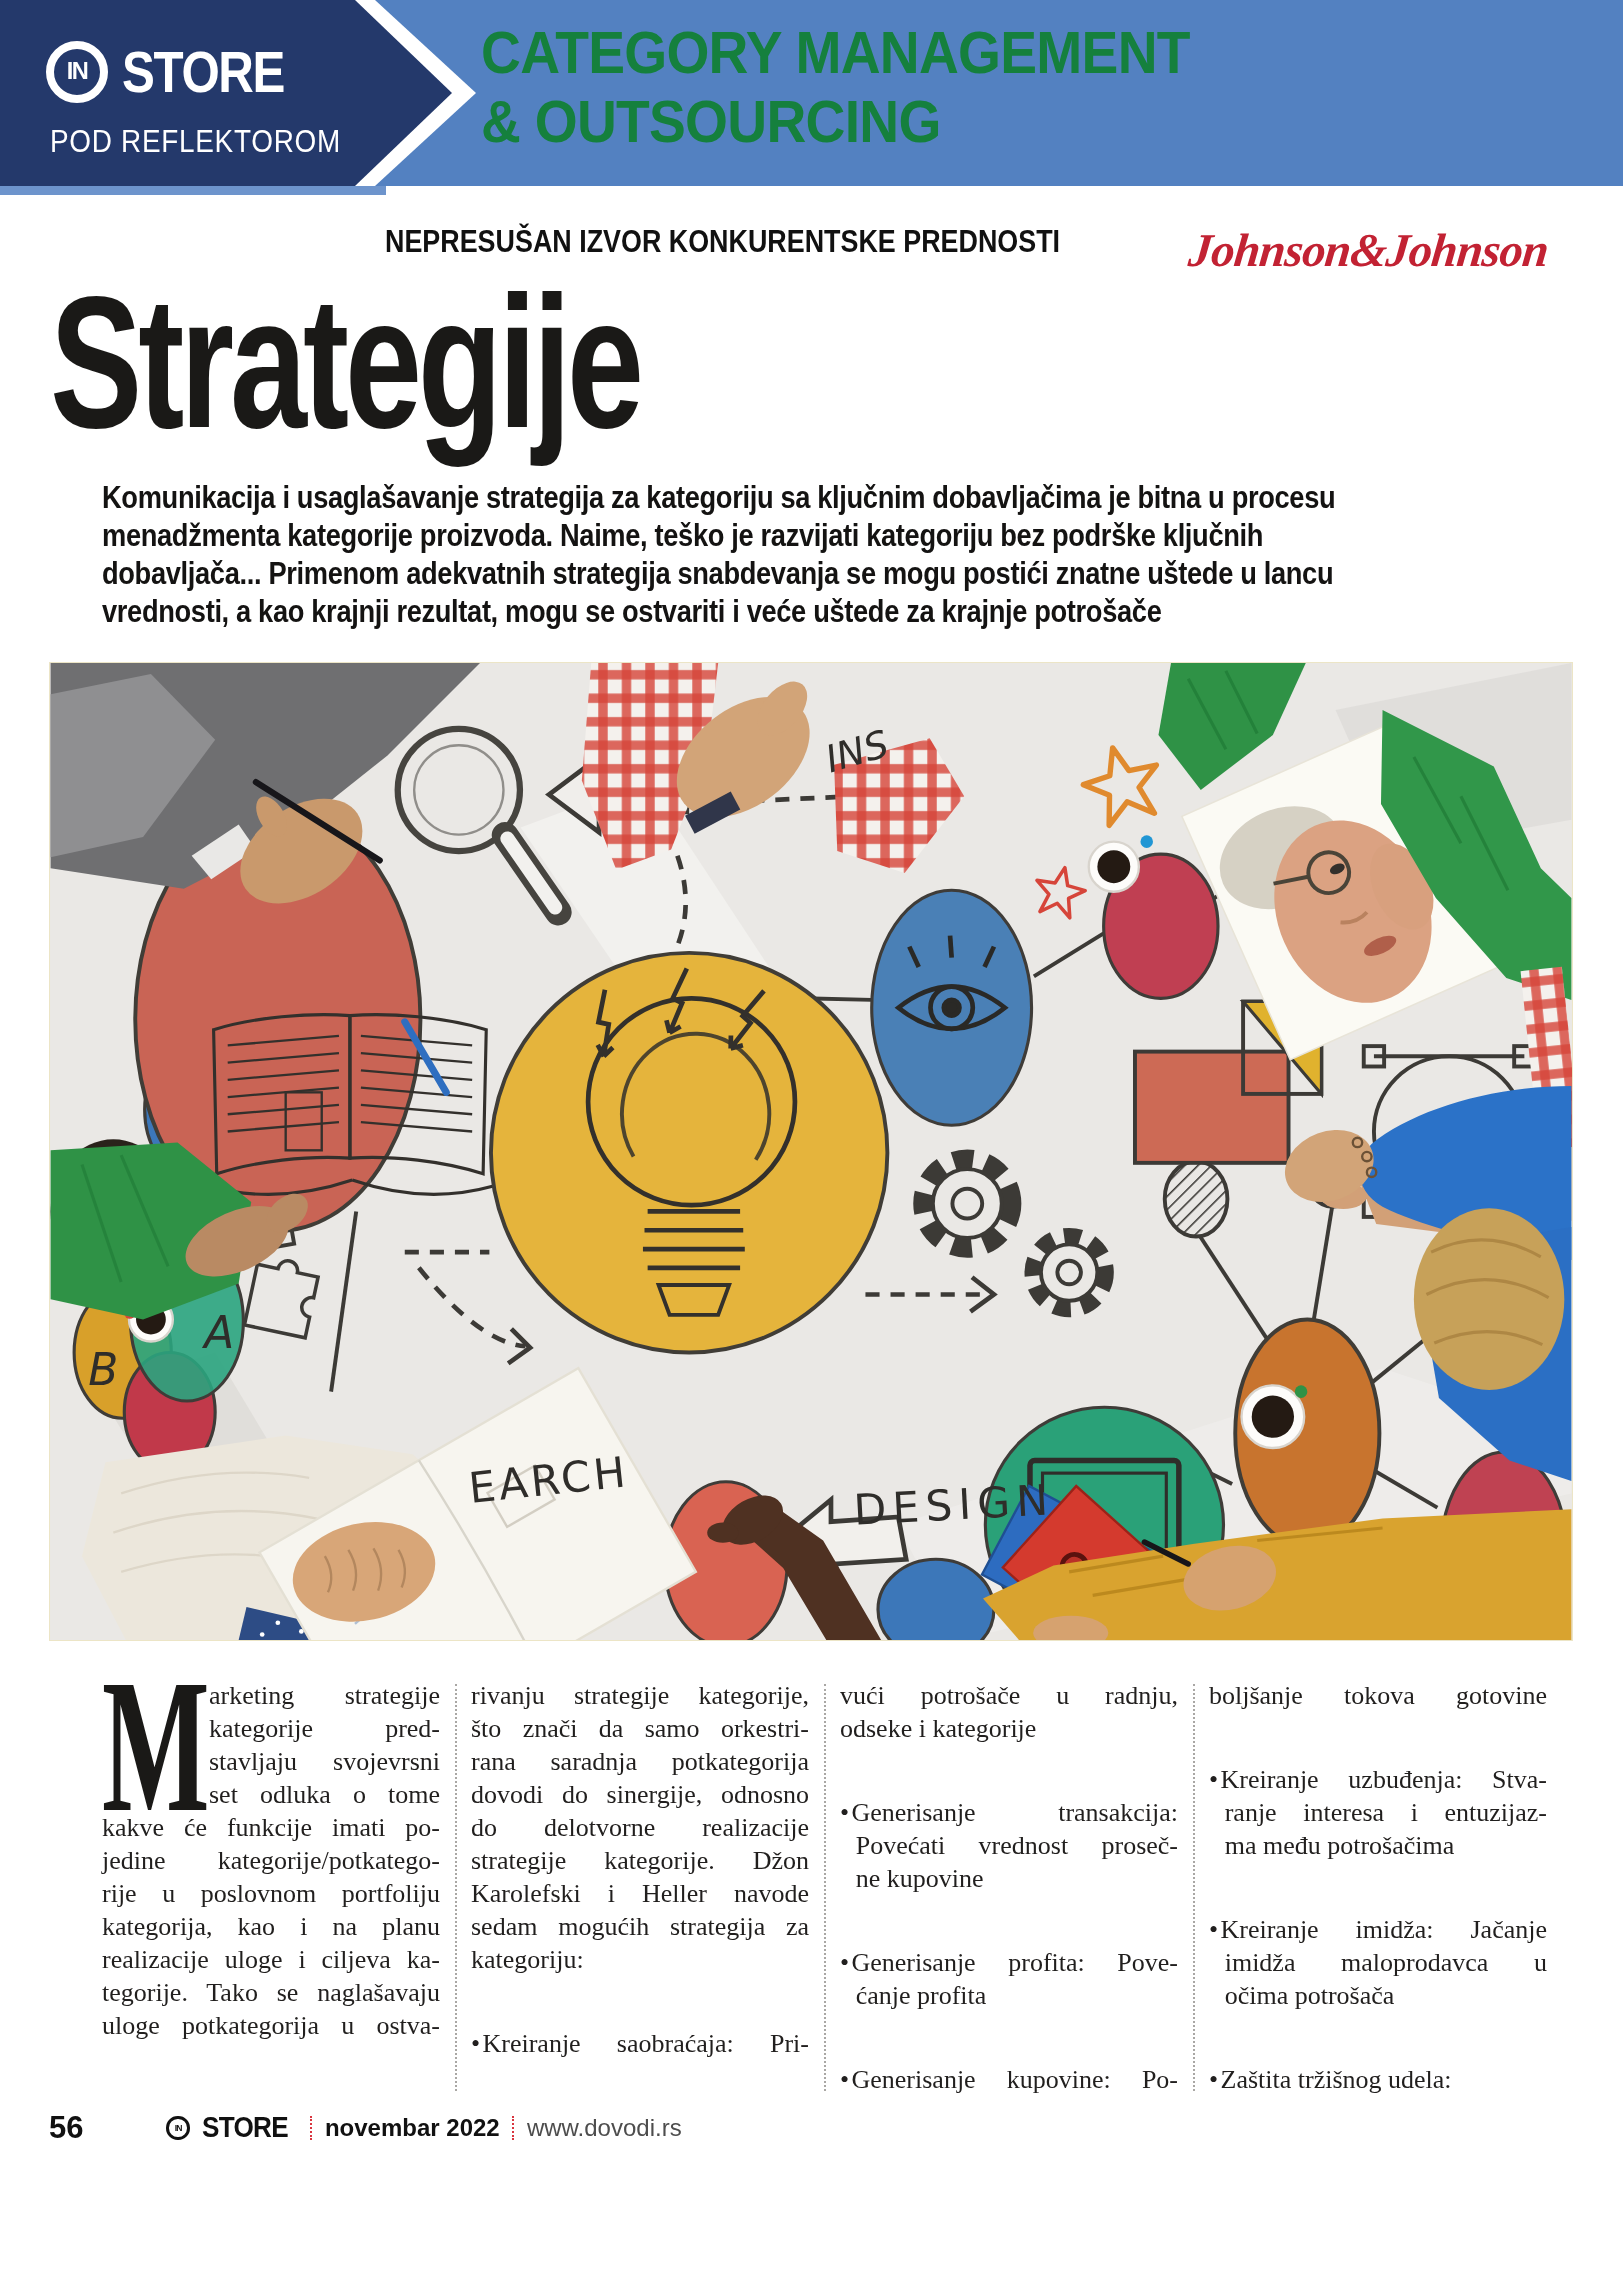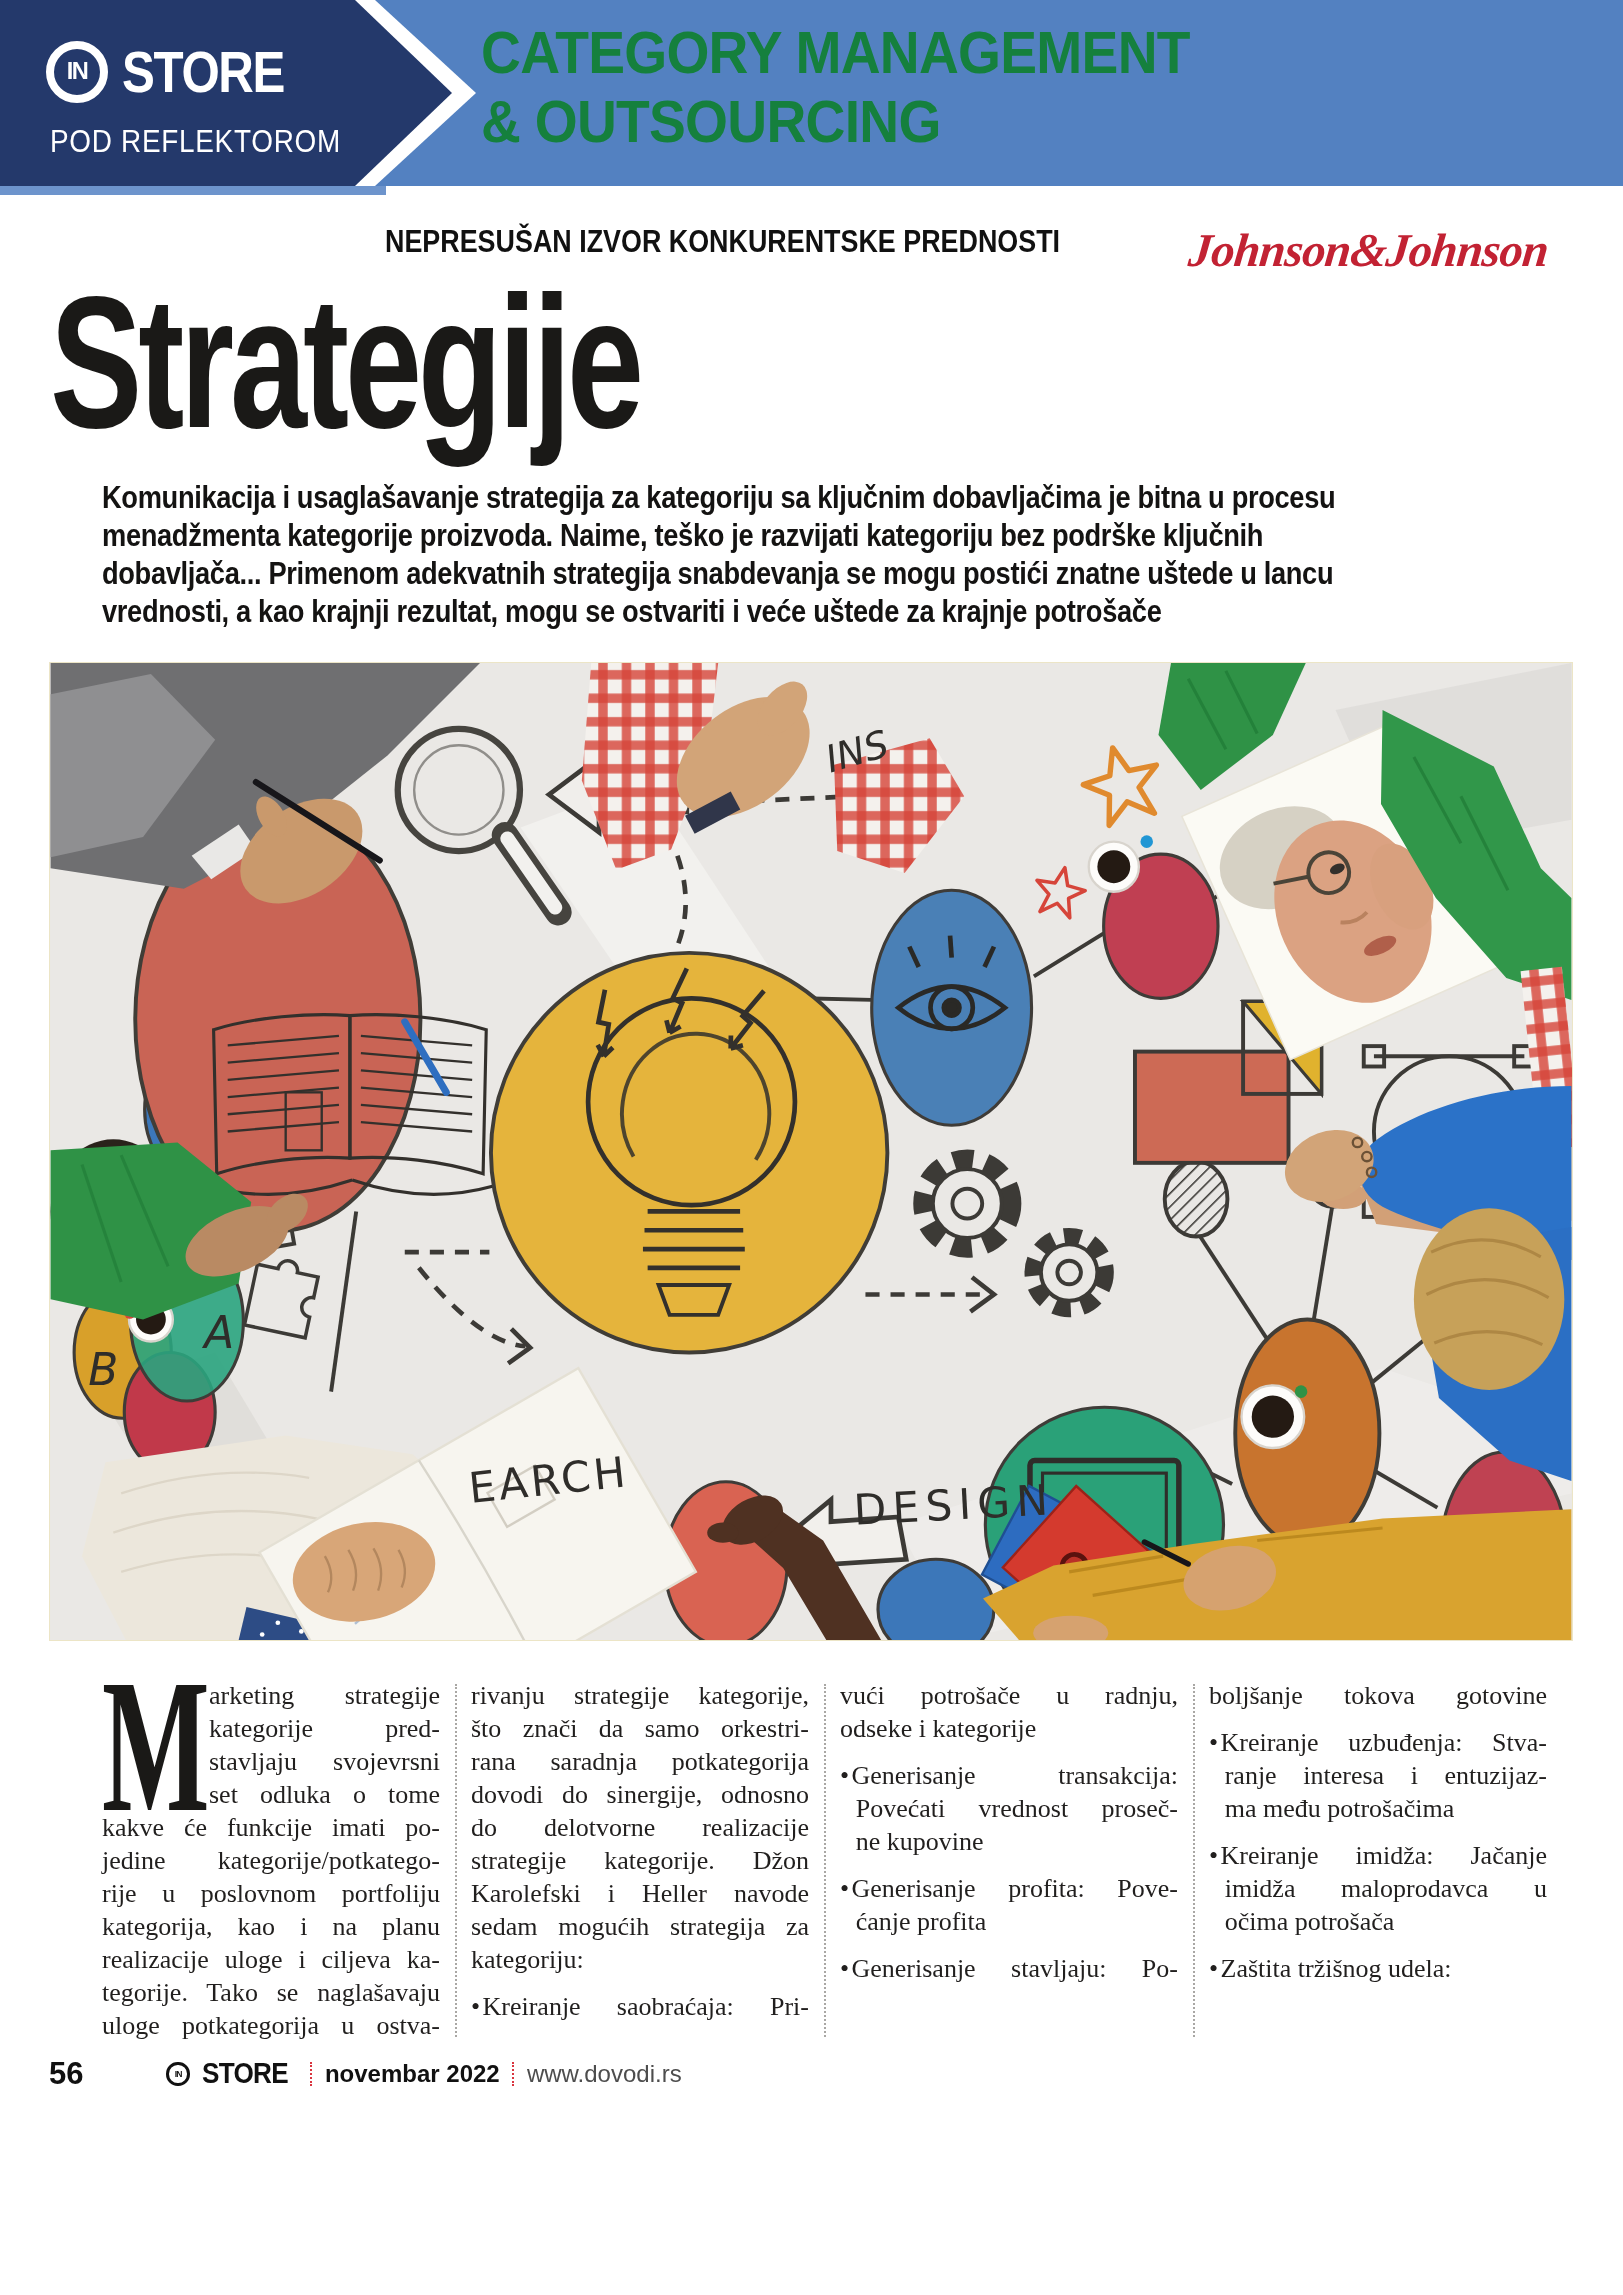--- a/index.html
+++ b/index.html
@@ -51,21 +51,21 @@
 
   
   .cols{margin:38px 76px 0 102px;display:grid;grid-template-columns:repeat(4,1fr);column-gap:31px;
      position:relative;font-family:"Liberation Serif",serif;font-size:26px;color:#211f1e;}
   .colrule{position:absolute;top:4.7px;bottom:4.7px;width:0;border-left:2.4px dotted #a9a7a4;}
   .col{position:relative;}
   .line{min-height:33px;line-height:33px;}
   .line.j{text-align:justify;text-align-last:justify;}
   .line.m{margin-left:107px;}
   .line.i{padding-left:15.7px;}
-  .line.g{margin-top:14px;}
+  .line.g{margin-top:51px;}
   .blt{margin-right:2.4px;}
   .dropcap{position:absolute;left:0;top:1.6px;font-family:"Liberation Serif",serif;font-weight:bold;
      font-size:190px;line-height:132px;color:#1a1917;transform:scaleX(.6);transform-origin:0 0;}
 
   
   .footer{margin:14px 0 0 49px;display:flex;align-items:center;height:36px;}
   .pnum{font-weight:bold;font-size:31px;color:#111;}
   .fgroup{margin-left:83px;display:flex;align-items:center;gap:12.6px;}
   .ficon{width:17.3px;height:17.3px;border:3.1px solid #111;border-radius:50%;display:inline-flex;
      align-items:center;justify-content:center;font-weight:bold;font-size:8.6px;color:#111;letter-spacing:-0.8px;}
@@ -467,21 +467,21 @@
       <div class="line j g"><span class="blt">•</span><span>Kreiranje saobraćaja: Pri-</span></div>
     </div>
     <div class="col">
       <div class="line j">vući potrošače u radnju,</div>
       <div class="line">odseke i kategorije</div>
       <div class="line j g"><span class="blt">•</span><span>Generisanje transakcija:</span></div>
       <div class="line j i">Povećati vrednost proseč-</div>
       <div class="line i">ne kupovine</div>
       <div class="line j g"><span class="blt">•</span><span>Generisanje profita: Pove-</span></div>
       <div class="line i">ćanje profita</div>
-      <div class="line j g"><span class="blt">•</span><span>Generisanje stavljaju: Po-</span></div>
+      <div class="line j g"><span class="blt">•</span><span>Generisanje kupovine: Po-</span></div>
     </div>
     <div class="col">
       <div class="line j">boljšanje tokova gotovine</div>
       <div class="line j g"><span class="blt">•</span><span>Kreiranje uzbuđenja: Stva-</span></div>
       <div class="line j i">ranje interesa i entuzijaz-</div>
       <div class="line i">ma među potrošačima</div>
       <div class="line j g"><span class="blt">•</span><span>Kreiranje imidža: Jačanje</span></div>
       <div class="line j i">imidža maloprodavca u</div>
       <div class="line i">očima potrošača</div>
       <div class="line g"><span class="blt">•</span><span>Zaštita tržišnog udela:</span></div>

